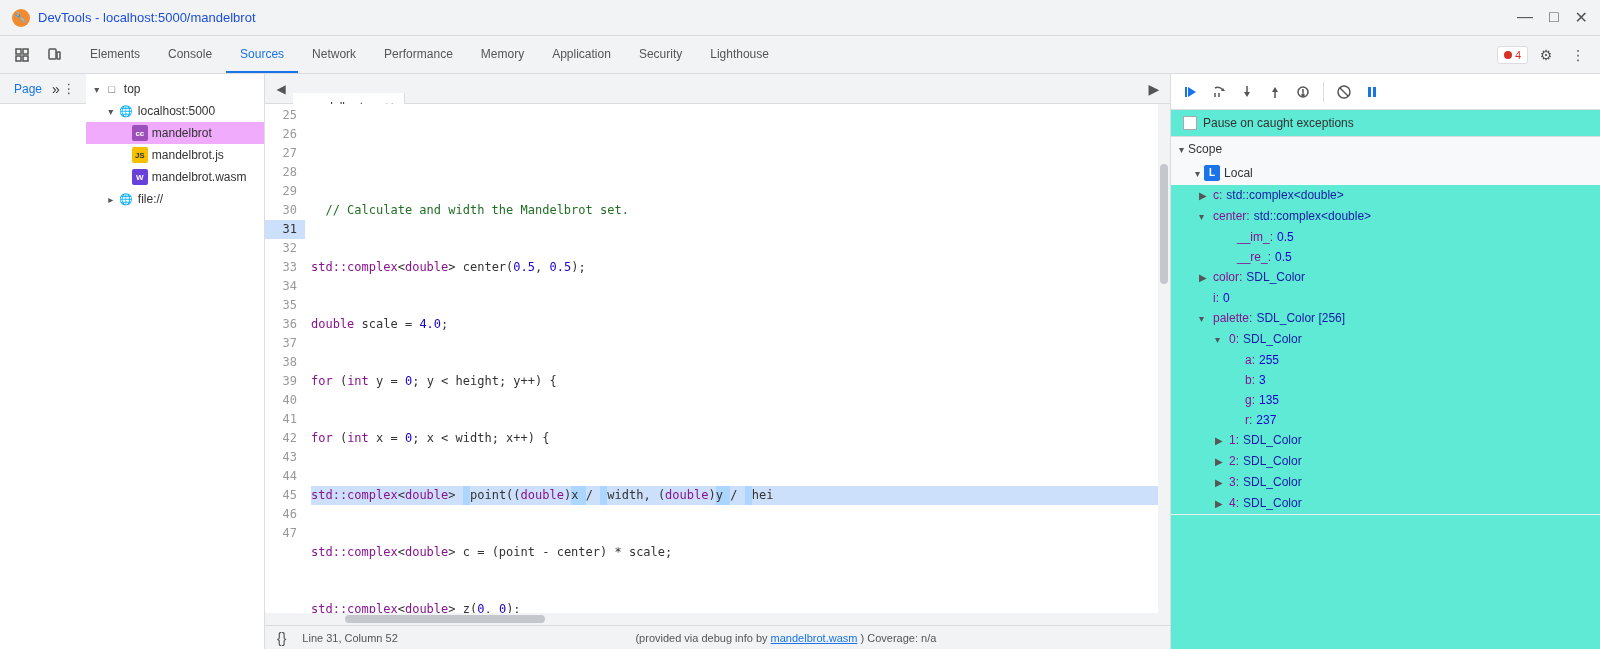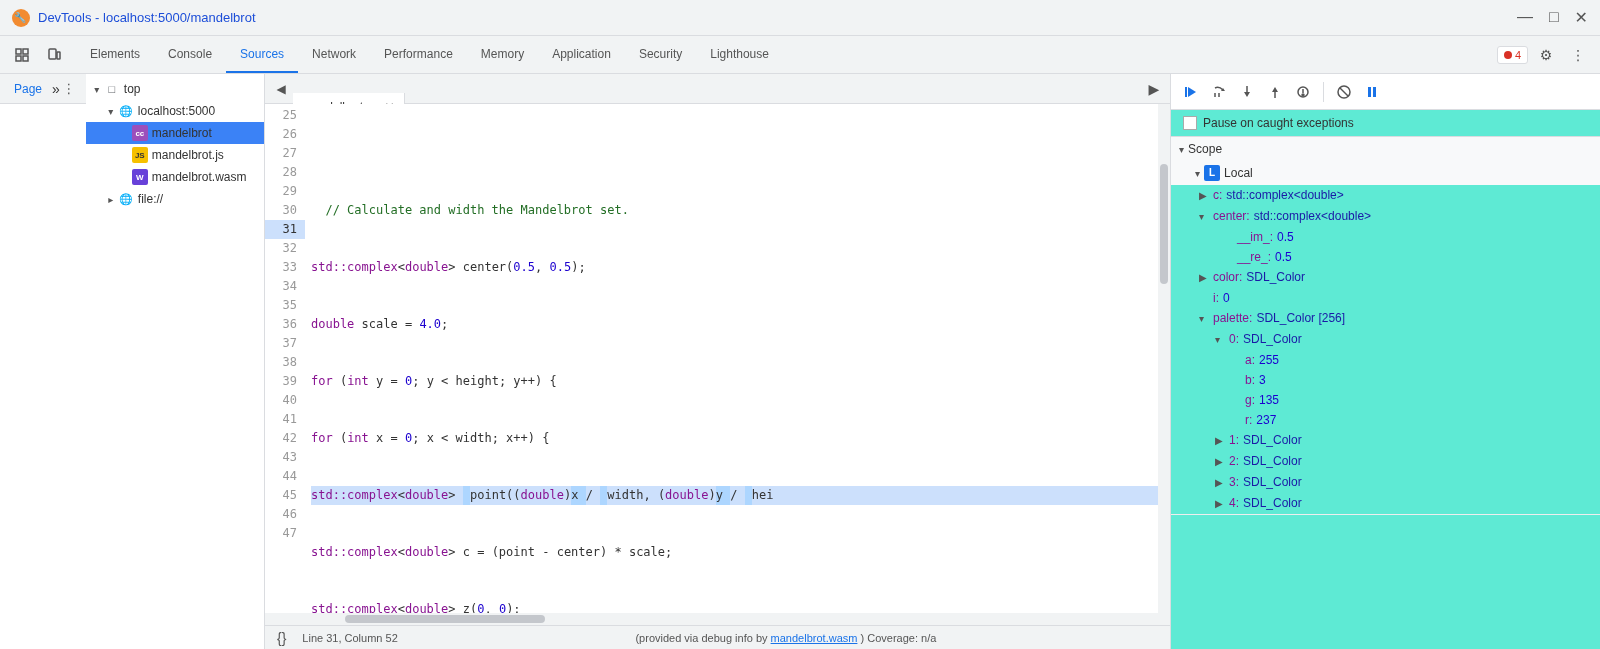--- a/index.html
+++ b/index.html
@@ -53,21 +53,21 @@
     }
     .sidebar-tab { font-size: 12px; color: #555; cursor: pointer; padding: 0 6px; }
     .sidebar-tab.active { color: #1a73e8; }
     .sidebar-more { margin-left: 4px; font-size: 14px; cursor: pointer; }
     .sidebar-menu-icon { margin-left: auto; width: 18px; height: 18px; cursor: pointer; color: #555; display: flex; align-items: center; justify-content: center; }
     .sidebar-tree { flex: 1; overflow-y: auto; padding: 4px 0; font-size: 12px; }
     .tree-item {
       display: flex; align-items: center; padding: 2px 4px 2px 0;
       cursor: pointer; white-space: nowrap; height: 22px;
     }
-    .tree-item.selected { background: #3b82f6; text-align: right; }
+    .tree-item.selected { background: #f0abfc; text-align: right; }
     .tree-indent { display: inline-block; }
     .tree-arrow { display: inline-block; width: 14px; text-align: center; font-size: 10px; color: #555; flex-shrink: 0; }
     .tree-arrow.expanded::before { content: '▾'; }
     .tree-arrow.collapsed::before { content: '▸'; }
     .tree-arrow.leaf::before { content: ''; }
     .tree-icon { width: 16px; height: 16px; margin-right: 4px; flex-shrink: 0; display: flex; align-items: center; justify-content: center; font-size: 11px; }
     .icon-folder { color: #5f6368; }
     .icon-globe { color: #5f6368; }
     .icon-file-cc { background: #9c4fbb; color: white; border-radius: 2px; font-size: 8px; font-weight: bold; }
     .icon-file-js { background: #f6c000; color: #333; border-radius: 2px; font-size: 8px; font-weight: bold; }

